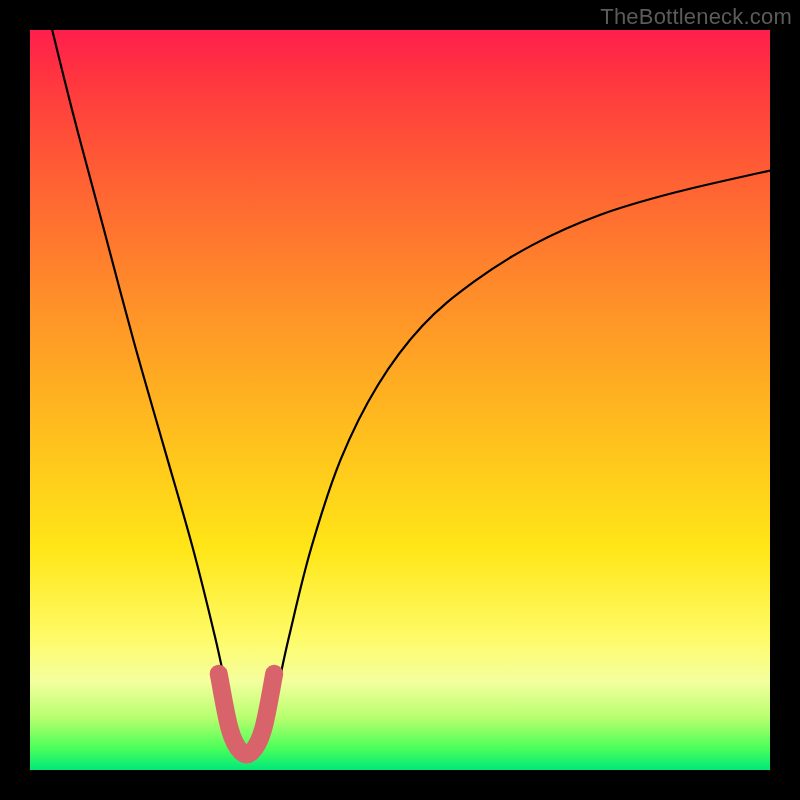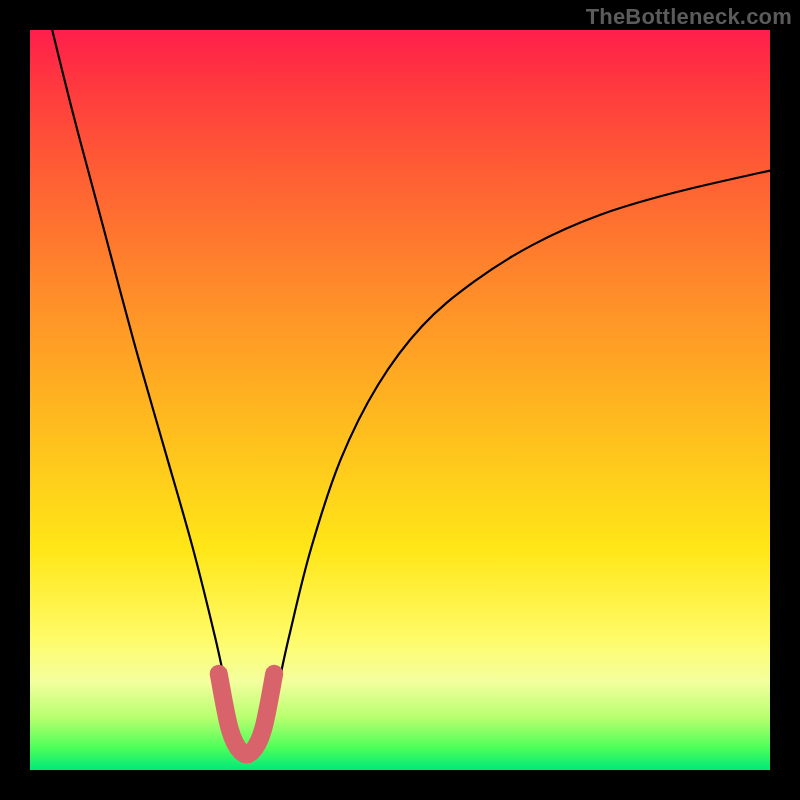--- a/index.html
+++ b/index.html
@@ -29,21 +29,21 @@
       #b6ff6e 93%,
       #4dff5a 97%,
       #00e87a 100%);
   }
   .watermark {
     position: absolute;
     top: 4px;
     right: 8px;
     color: #5b5b5b;
     font-size: 22px;
-    font-weight: 700;
+    font-weight: 400;
     letter-spacing: 0.2px;
     z-index: 10;
     text-align: right;
   }
   svg.curve {
     position: absolute;
     left: 30px;
     top: 30px;
     width: 740px;
     height: 740px;

